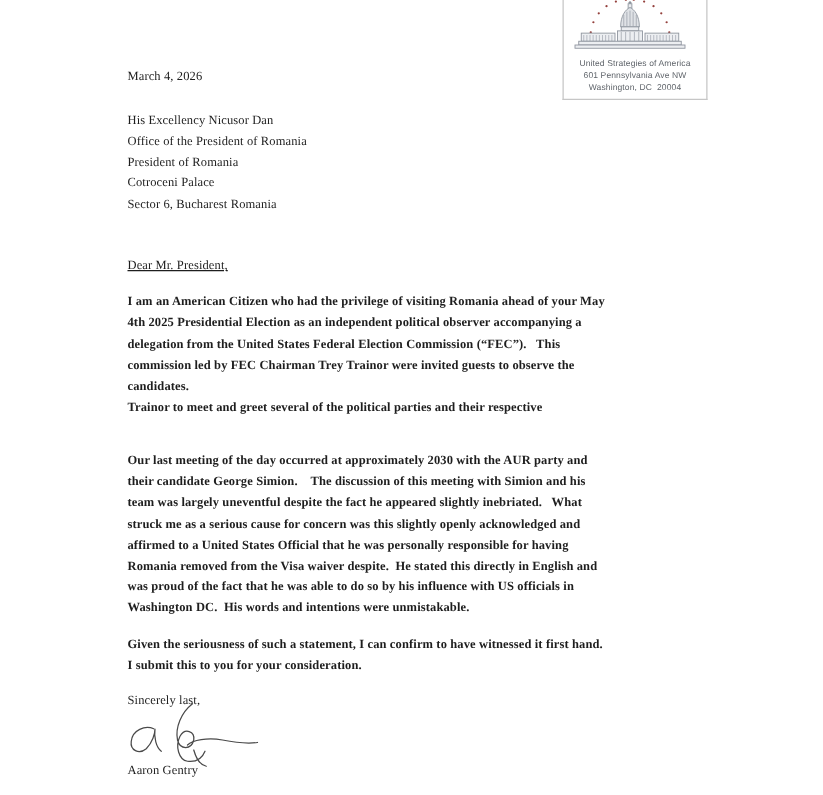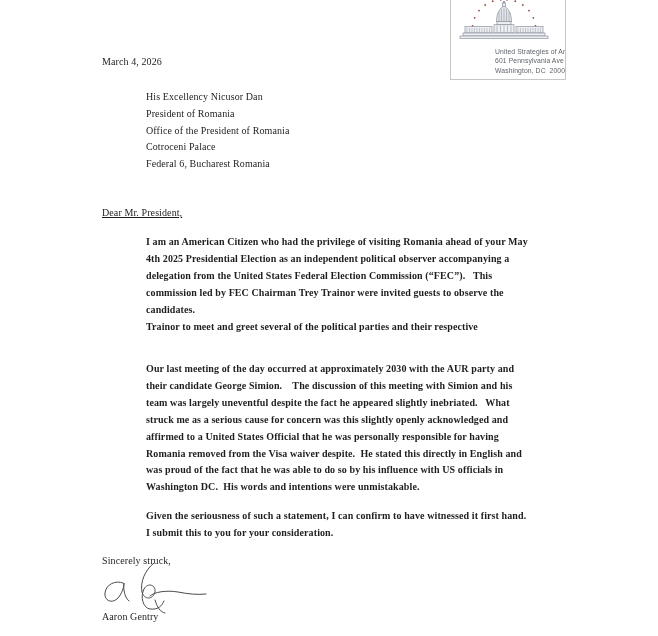--- a/index.html
+++ b/index.html
@@ -1,21 +1,21 @@
 <!DOCTYPE html>
 <html><head>
 <meta charset="utf-8">
 <style>
   html,body{margin:0;padding:0;}
   body{
     width:658px;height:636px;background:#ffffff;overflow:hidden;position:relative;
     font-family:"Liberation Serif", serif;color:#1e1e1e;
   }
   .abs{position:absolute;}
-  .ln{white-space:pre;margin-left:44px;}
+  .ln{white-space:pre;}
   .body-text{font-size:10px;line-height:16.9px;letter-spacing:0.1px;}
   #date-line{left:102px;top:54px;}
   #recipient-block{left:102px;top:89px;line-height:16.8px;}
   #salutation-line{left:102px;top:205px;text-decoration:underline;}
   .para{left:102px;font-weight:bold;}
   #paragraph-1{top:234px;}
   #paragraph-2{top:361px;}
   #paragraph-3{top:508px;}
   #closing-line{left:102px;top:553px;}
   #signer-name{left:102px;top:609px;}
@@ -73,24 +73,24 @@
     <div class="ln">United Strategies of America</div>
     <div class="ln">601 Pennsylvania Ave NW</div>
     <div class="ln">Washington, DC  20004</div>
   </div>
 </div>
 
 <div class="abs body-text" id="date-line">March 4, 2026</div>
 
 <div class="abs body-text" id="recipient-block">
     <div class="ln">His Excellency Nicusor Dan</div>
+    <div class="ln">Office of the President of Romania</div>
     <div class="ln">President of Romania</div>
-    <div class="ln">Office of the President of Romania</div>
     <div class="ln">Cotroceni Palace</div>
-    <div class="ln">Federal 6, Bucharest Romania</div>
+    <div class="ln">Sector 6, Bucharest Romania</div>
   </div>
 
 <div class="abs body-text" id="salutation-line">Dear Mr. President,</div>
 
 <div class="abs body-text para" id="paragraph-1">
     <div class="ln">I am an American Citizen who had the privilege of visiting Romania ahead of your May</div>
     <div class="ln">4th 2025 Presidential Election as an independent political observer accompanying a</div>
     <div class="ln">delegation from the United States Federal Election Commission (“FEC”).   This</div>
     <div class="ln">commission led by FEC Chairman Trey Trainor were invited guests to observe the</div>
     <div class="ln">candidates.</div>
@@ -106,21 +106,21 @@
     <div class="ln">Romania removed from the Visa waiver despite.  He stated this directly in English and</div>
     <div class="ln">was proud of the fact that he was able to do so by his influence with US officials in</div>
     <div class="ln">Washington DC.  His words and intentions were unmistakable.</div>
   </div>
 
 <div class="abs body-text para" id="paragraph-3">
     <div class="ln">Given the seriousness of such a statement, I can confirm to have witnessed it first hand.</div>
     <div class="ln">I submit this to you for your consideration.</div>
   </div>
 
-<div class="abs body-text" id="closing-line">Sincerely struck,</div>
+<div class="abs body-text" id="closing-line">Sincerely last,</div>
 
 <svg id="signature-image" width="112" height="54" viewBox="0 0 112 54" aria-hidden="true">
   <g fill="none" stroke="#4a4a4a" stroke-width="1" stroke-linecap="round">
     <path d="M25,21 C18,18 8,22 7,31 C6,38 13,42 19,37 C24,32 26,25 26,21 C25,28 27,36 31,39"></path>
     <path d="M56,1 C47,8 42,20 44,30 C46,38 55,38 57,30 C58,23 50,20 46,27 C42,35 45,46 52,47 C60,48 64,44 66,39"></path>
     <path d="M52,34 C56,30 68,28 80,30 C90,32 100,33 108,32"></path>
     <path d="M57,38 C59,45 62,50 67,51"></path>
   </g>
 </svg>
 

